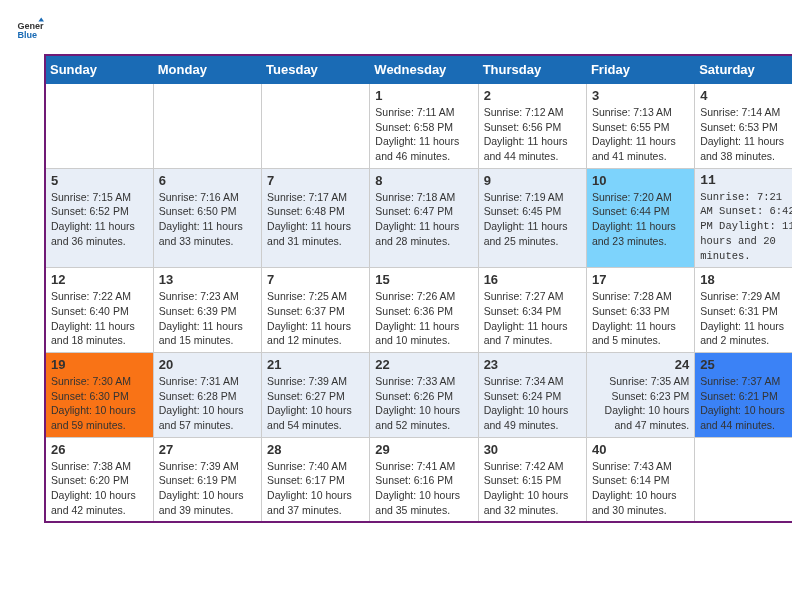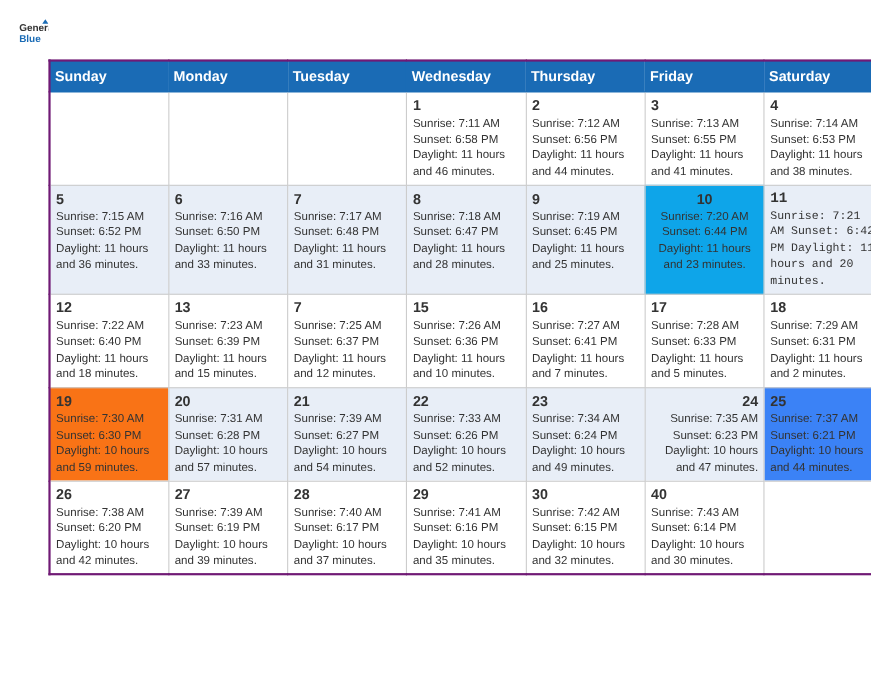--- a/index.html
+++ b/index.html
@@ -162,21 +162,21 @@
           <div class="day-info">Sunrise: 7:18 AM
 Sunset: 6:47 PM
 Daylight: 11 hours and 28 minutes.</div>
         </td>
         <td style="background: rgb(232, 238, 247);">
           <span class="day-number">9</span>
           <div class="day-info">Sunrise: 7:19 AM
 Sunset: 6:45 PM
 Daylight: 11 hours and 25 minutes.</div>
         </td>
-        <td style="background: #0ea5e9; text-align: center;">
+        <td style="background: #7dd3fc;">
           <span class="day-number">10</span>
           <div class="day-info">Sunrise: 7:20 AM
 Sunset: 6:44 PM
 Daylight: 11 hours and 23 minutes.</div>
         </td>
         <td style="background: rgb(232, 238, 247); font-family: Liberation Mono, monospace;">
           <span class="day-number">11</span>
           <div class="day-info">Sunrise: 7:21 AM
 Sunset: 6:42 PM
 Daylight: 11 hours and 20 minutes.</div>
@@ -203,21 +203,21 @@
         </td>
         <td>
           <span class="day-number">15</span>
           <div class="day-info">Sunrise: 7:26 AM
 Sunset: 6:36 PM
 Daylight: 11 hours and 10 minutes.</div>
         </td>
         <td>
           <span class="day-number">16</span>
           <div class="day-info">Sunrise: 7:27 AM
-Sunset: 6:41 PM
+Sunset: 6:34 PM
 Daylight: 11 hours and 7 minutes.</div>
         </td>
         <td>
           <span class="day-number">17</span>
           <div class="day-info">Sunrise: 7:28 AM
 Sunset: 6:33 PM
 Daylight: 11 hours and 5 minutes.</div>
         </td>
         <td>
           <span class="day-number">18</span>

